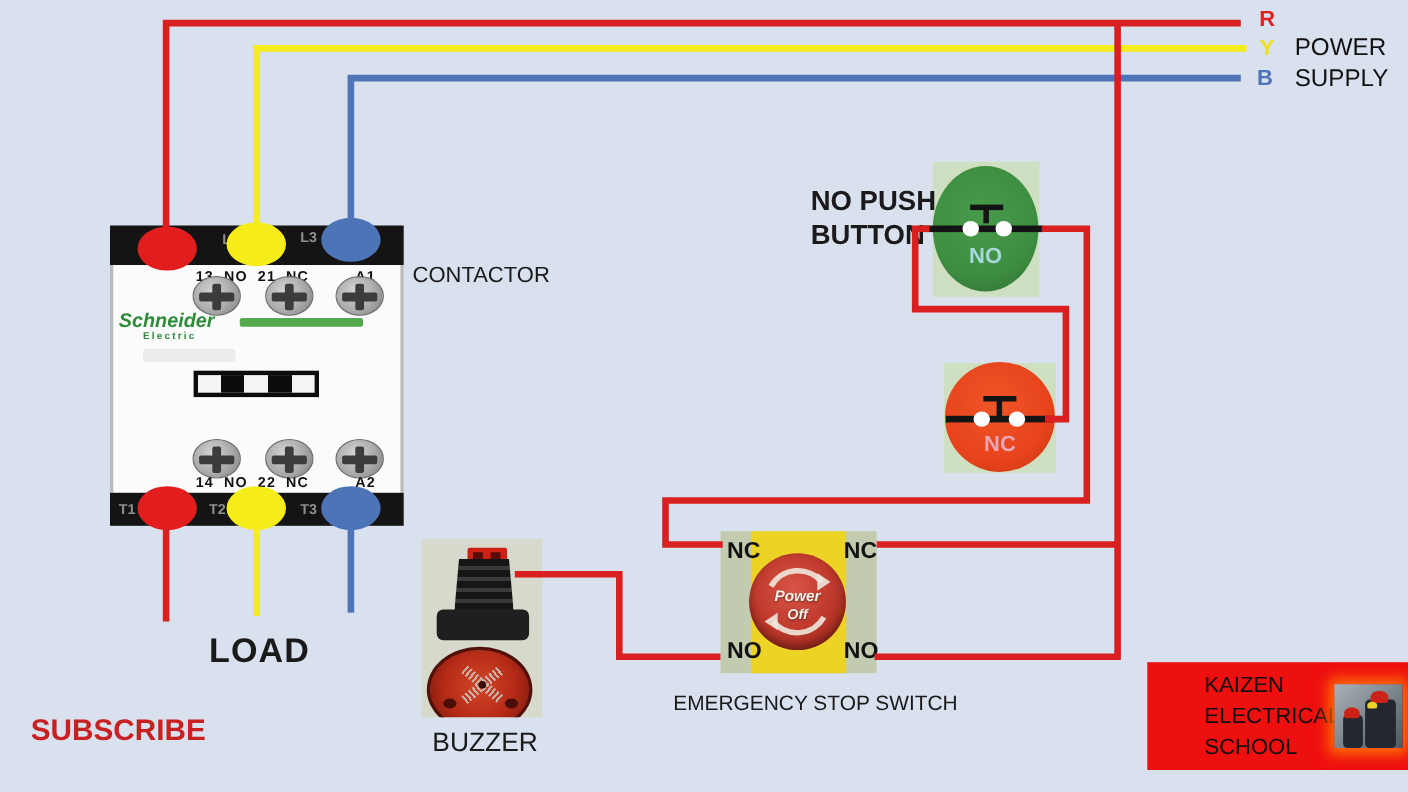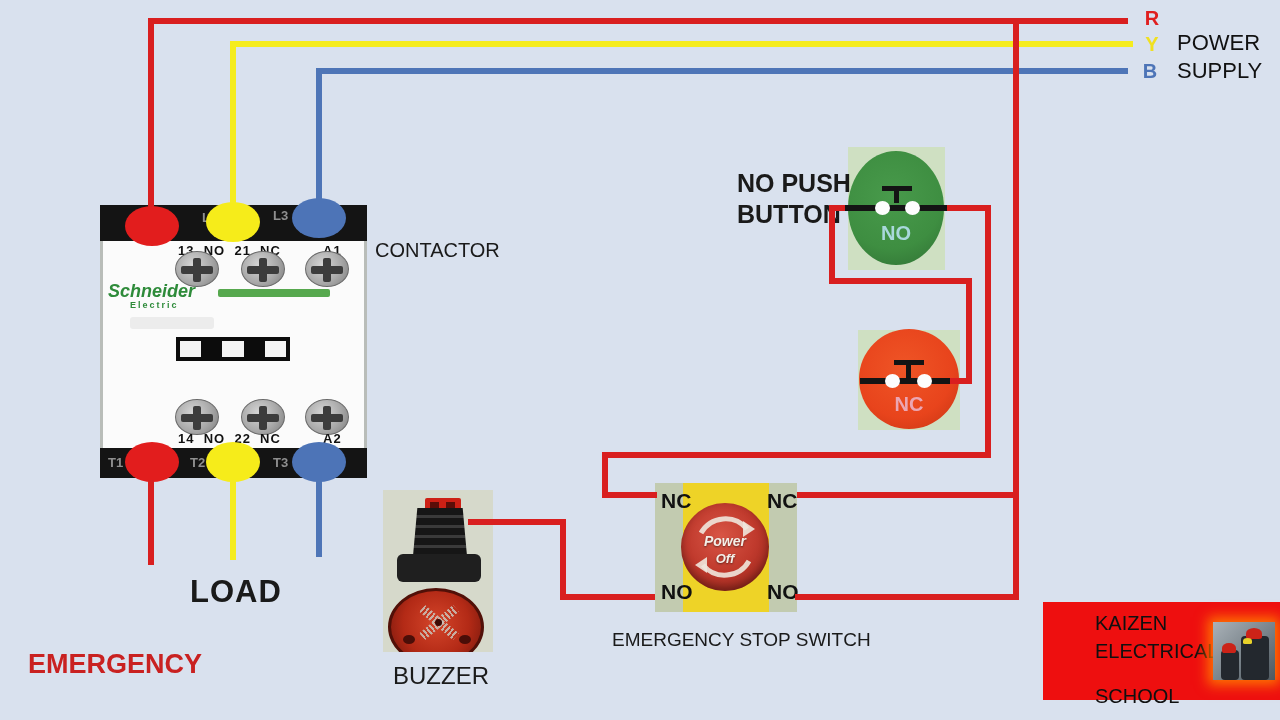--- a/index.html
+++ b/index.html
@@ -230,34 +230,34 @@
     <line x1="151" y1="480" x2="151" y2="565" stroke="#d91f1f"></line>
     <polyline points="1016,21 1016,597 795,597" stroke="#d91f1f"></polyline>
     <polyline points="797,495 1016,495" stroke="#d91f1f"></polyline>
     <polyline points="947,208 988,208 988,455 605,455 605,495 657,495" stroke="#d91f1f"></polyline>
     <polyline points="845,208 832,208 832,281 969,281 969,381 950,381" stroke="#d91f1f"></polyline>
     <polyline points="655,597 563,597 563,522 468,522" stroke="#d91f1f"></polyline>
   </svg>
 
   <span class="txt contactor-label">CONTACTOR</span>
   <span class="txt load-label">LOAD</span>
-  <span class="txt subscribe-label">EMERGENCY</span>
+  <span class="txt subscribe-label">SUBSCRIBE</span>
   <span class="txt ess-label">EMERGENCY STOP SWITCH</span>
   <span class="txt buzzer-label">BUZZER</span>
 
   <span class="ps-phase" style="left:1140px; top:7px; color:#e01f1f;">R</span>
   <span class="ps-phase" style="left:1140px; top:33px; color:#f0e020;">Y</span>
   <span class="ps-phase" style="left:1138px; top:60px; color:#4d74b7;">B</span>
   <span class="ps-word" style="top:30px;">POWER</span>
   <span class="ps-word" style="top:58px;">SUPPLY</span>
 
   <div class="abs brandbox">
     <span class="brand-line" style="top:10px;">KAIZEN</span>
     <span class="brand-line" style="top:38px;">ELECTRICAL</span>
-    <span class="brand-line" style="top:66px;margin-top:17px;">SCHOOL</span>
+    <span class="brand-line" style="top:66px;">SCHOOL</span>
     <div class="brand-photo">
       <div class="fig" style="left:28px; top:14px; width:28px; height:44px;"></div>
       <div class="fig" style="left:8px; top:28px; width:18px; height:30px;"></div>
       <div class="helmet" style="left:9px; top:21px; width:14px; height:10px;"></div>
       <div class="helmet" style="left:33px; top:6px; width:16px; height:11px;"></div>
       <div class="helmet" style="left:30px; top:16px; width:9px; height:6px; background:#e8d22a;"></div>
     </div>
   </div>
 
 </div>

